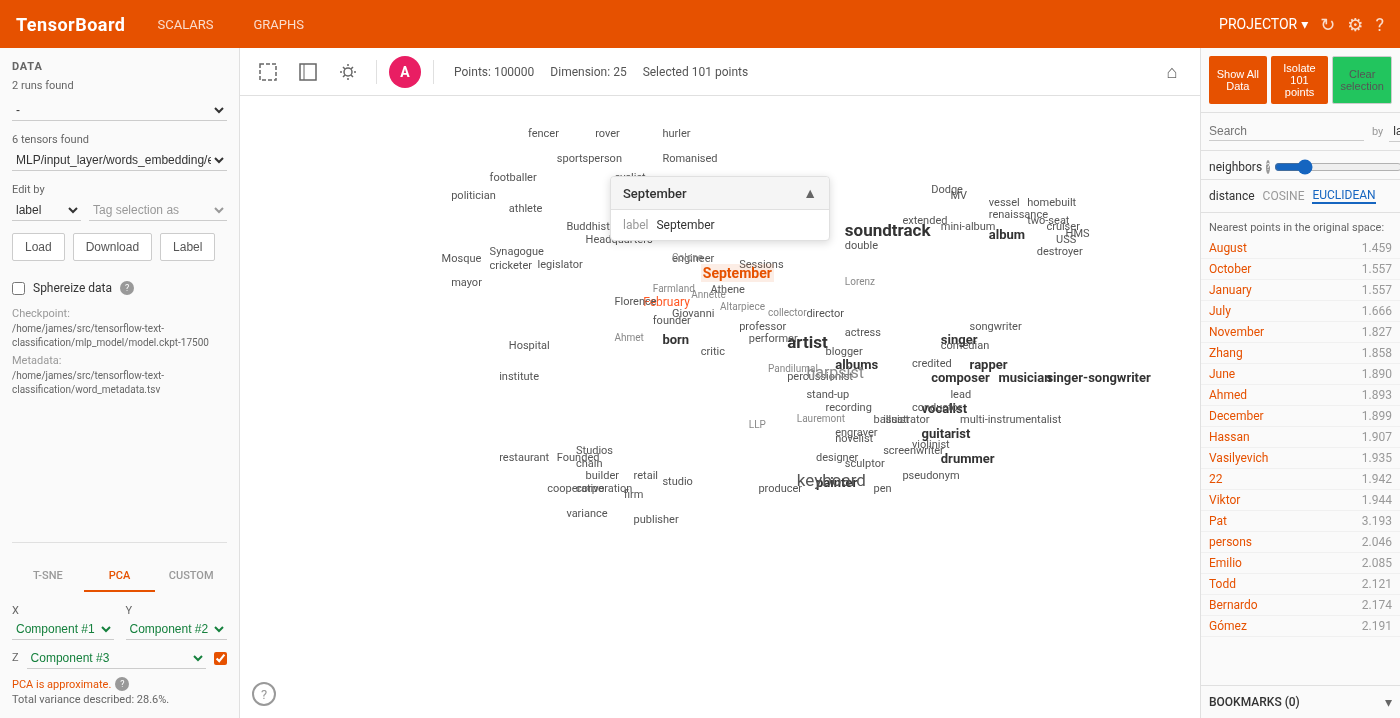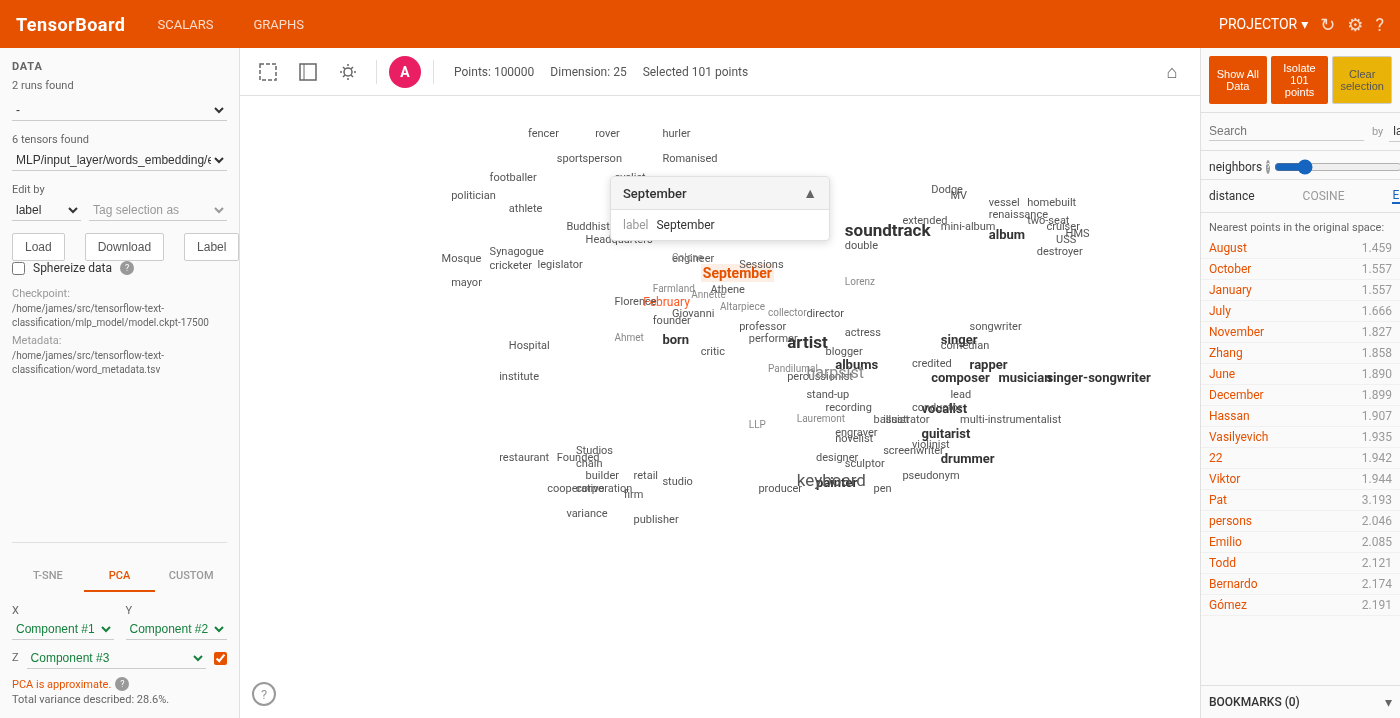--- a/index.html
+++ b/index.html
@@ -118,22 +118,22 @@
       border-bottom: 1px solid #ccc;
       background: transparent;
       font-size: 12px;
       padding: 2px 0;
       color: #999;
       outline: none;
       flex: 2;
     }
     .action-buttons {
       display: flex;
-      gap: 20px;
-      margin-bottom: 0;
+      gap: 8px;
+      margin-bottom: 20px;
     }
     .btn-outlined {
       border: 1px solid #ccc;
       background: #fff;
       padding: 6px 12px;
       font-size: 12px;
       cursor: pointer;
       color: #555;
       border-radius: 2px;
     }
@@ -322,21 +322,21 @@
       background: #e65100;
       color: #fff;
       border: none;
       padding: 6px 4px;
       font-size: 11px;
       cursor: pointer;
       border-radius: 2px;
     }
     .btn-clear {
       flex: 1;
-      background: #eab308;
+      background: #22c55e;
       color: #555;
       border: 1px solid #ccc;
       padding: 6px 4px;
       font-size: 11px;
       cursor: pointer;
       border-radius: 2px;
     }
     .search-input {
       flex: 1;
       border: none;
@@ -373,21 +373,20 @@
       align-items: center;
       padding: 8px;
       border-bottom: 1px solid #e0e0e0;
       gap: 8px;
     }
     .distance-label { font-size: 12px; color: #333; }
     .dist-option {
       font-size: 12px;
       color: #999;
       cursor: pointer;
-      margin-left: 40px;
     }
     .dist-option.active { color: #1565c0; border-bottom: 2px solid #1565c0; }
     .nearest-title {
       padding: 8px 8px 4px;
       font-size: 11px;
       color: #666;
     }
     .nearest-list {
       flex: 1;
       overflow-y: auto;
@@ -716,20 +715,24 @@
         </div>
         <div class="nearest-item">
           <span class="nearest-name">Zhang</span>
           <span class="nearest-dist">1.858</span>
         </div>
         <div class="nearest-item">
           <span class="nearest-name">June</span>
           <span class="nearest-dist">1.890</span>
         </div>
         <div class="nearest-item">
+          <span class="nearest-name">Ahmed</span>
+          <span class="nearest-dist">1.893</span>
+        </div>
+        <div class="nearest-item">
           <span class="nearest-name">December</span>
           <span class="nearest-dist">1.899</span>
         </div>
         <div class="nearest-item">
           <span class="nearest-name">Hassan</span>
           <span class="nearest-dist">1.907</span>
         </div>
         <div class="nearest-item">
           <span class="nearest-name">Vasilyevich</span>
           <span class="nearest-dist">1.935</span>

